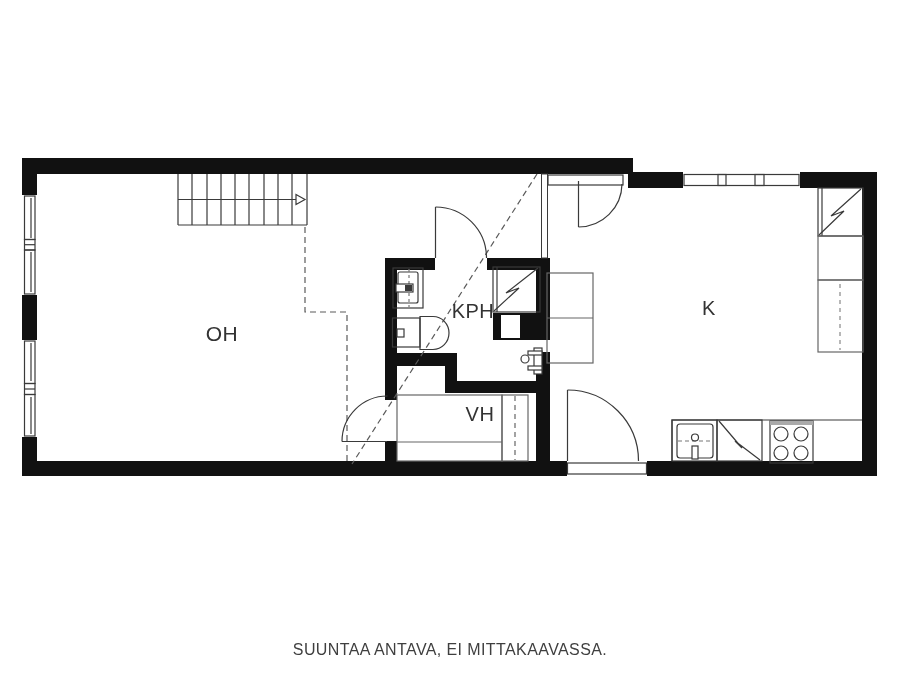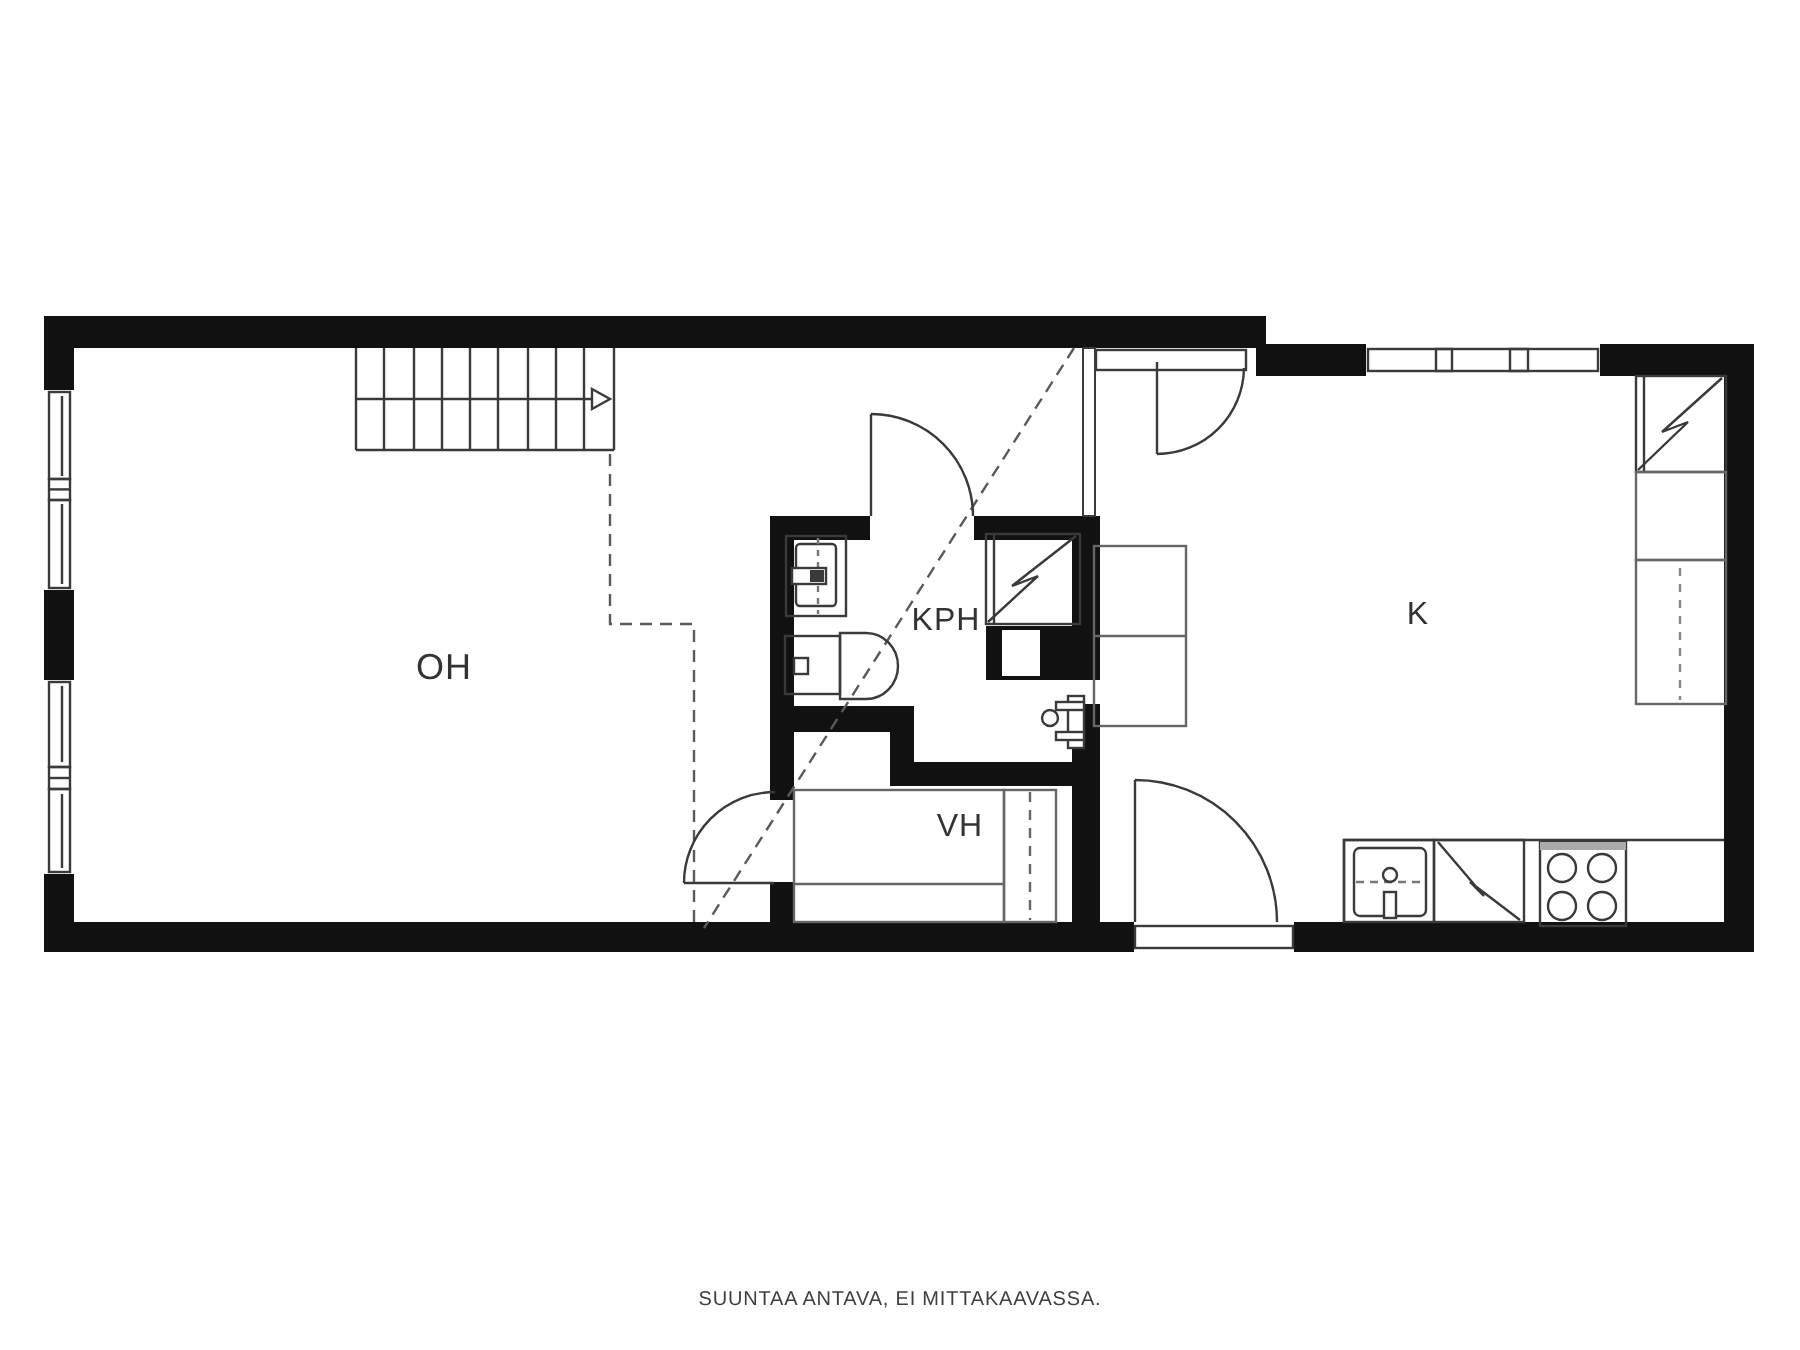--- a/index.html
+++ b/index.html
@@ -1,23 +1,23 @@
 <!DOCTYPE html>
 <html><head>
 <meta charset="utf-8">
 <style>
   html,body{margin:0;padding:0;background:#ffffff;}
   .stage{position:relative;width:900px;height:675px;background:#ffffff;overflow:hidden;
          font-family:"Liberation Sans", sans-serif;}
   .stage svg{position:absolute;left:0;top:0;}
   .lbl{position:absolute;transform:translate(-50%,-50%);color:#333333;
-       font-size:16px;letter-spacing:0.5px;white-space:nowrap;}
-  .lbl-oh{font-size:18px;}
+       font-size:20px;letter-spacing:0.5px;white-space:nowrap;}
+  .lbl-oh{font-size:21px;}
   .footer{position:absolute;left:450px;top:650px;transform:translate(-50%,-50%);
-          color:#3f3f3f;font-size:10px;letter-spacing:0.4px;white-space:nowrap;}
+          color:#3f3f3f;font-size:16px;letter-spacing:0.4px;white-space:nowrap;}
 </style>
 </head>
 <body>
 
 <div class="stage">
 
 <svg width="900" height="675" viewBox="0 0 900 675">
 
   <g fill="#111111" stroke="none">
 

